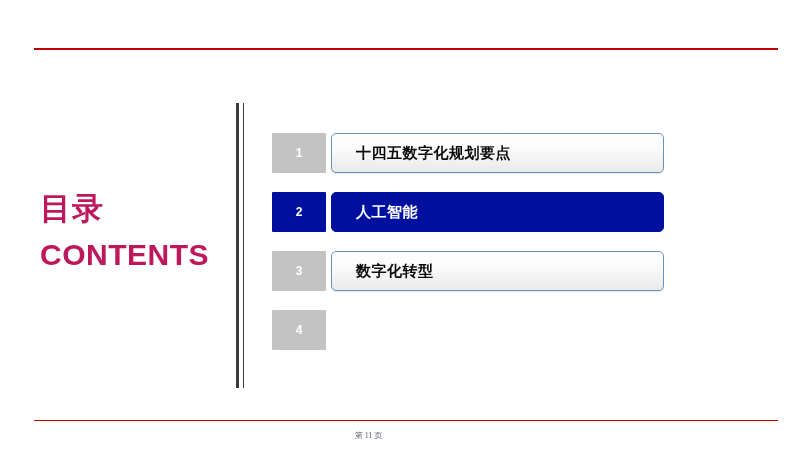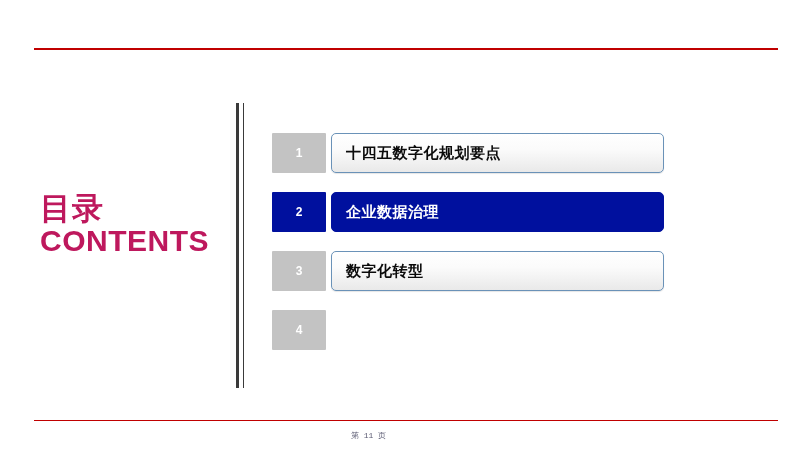--- a/index.html
+++ b/index.html
@@ -49,21 +49,21 @@
   #title-cn {
     font-size: 31px;
     font-weight: bold;
     letter-spacing: 1px;
     font-family: "DejaVu Sans", "Liberation Sans", sans-serif;
   }
   #title-en {
     font-size: 30px;
     font-weight: bold;
     letter-spacing: 0.5px;
-    margin-top: 1px;
+    margin-top: 15px;
   }
 
   
   #bar-thick {
     position: absolute;
     left: 236px;
     top: 103px;
     width: 3px;
     height: 285px;
     background: #3a3a3a;
@@ -111,21 +111,21 @@
   }
 
   .toc-label {
     margin-left: 5px;
     flex: 1 1 auto;
     background: linear-gradient(to bottom, #ffffff 0%, #fbfbfb 40%, #e9e9e9 100%);
     border: 1px solid #6a92b8;
     border-radius: 5px;
     display: flex;
     align-items: center;
-    padding-left: 14px;
+    padding-left: 24px;
     box-sizing: border-box;
     box-shadow: 0 1px 1px rgba(0,0,0,0.10);
   }
   .toc-row.active .toc-label {
     background: #00109e;
     border-color: #00109e;
     box-shadow: none;
   }
   .toc-text {
     font-size: 15px;
@@ -141,21 +141,21 @@
 
   
   #page-number {
     position: absolute;
     left: 0;
     top: 430px;
     width: 737px;
     text-align: center;
     font-size: 8px;
     color: #5a5a72;
-    font-family: Liberation Mono, monospace;
+    font-family: Liberation Serif, serif;
     user-select: none;
   }
 </style>
 </head>
 <body>
 
 <div id="slide">
 
   <div class="rule" id="rule-top"></div>
 
@@ -176,21 +176,21 @@
       <div class="toc-label">
         <span class="toc-text">十四五数字化规划要点</span>
       </div>
     </div>
 
     <div class="toc-row active">
       <div class="toc-num">
         <span>2</span>
       </div>
       <div class="toc-label">
-        <span class="toc-text">企业数据治理</span>
+        <span class="toc-text">人工智能</span>
       </div>
     </div>
 
     <div class="toc-row">
       <div class="toc-num">
         <span>3</span>
       </div>
       <div class="toc-label">
         <span class="toc-text">数字化转型</span>
       </div>

